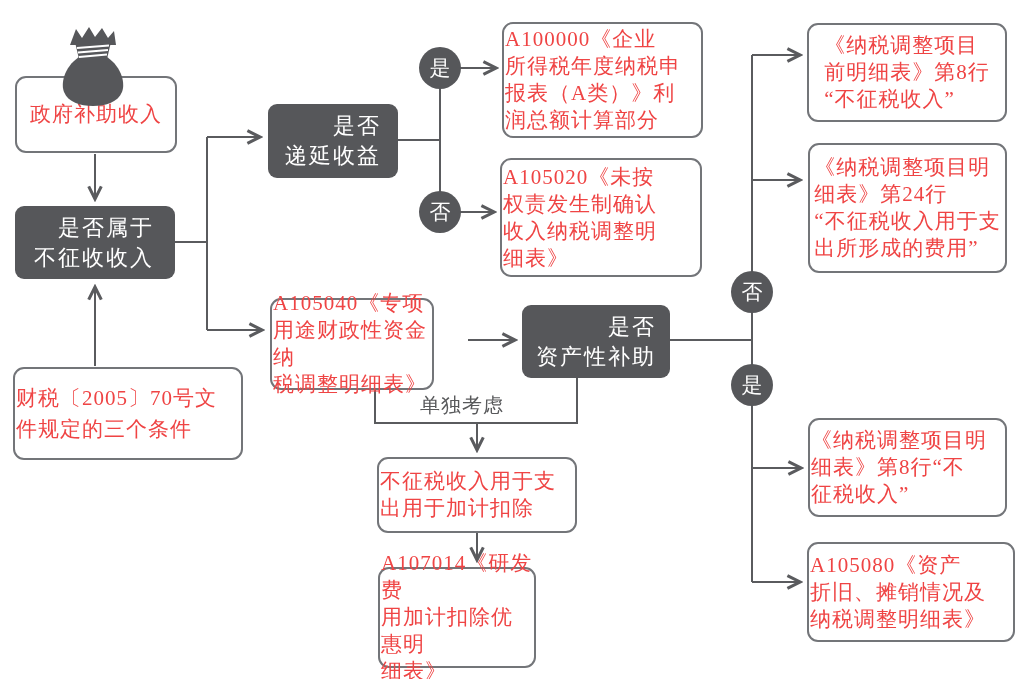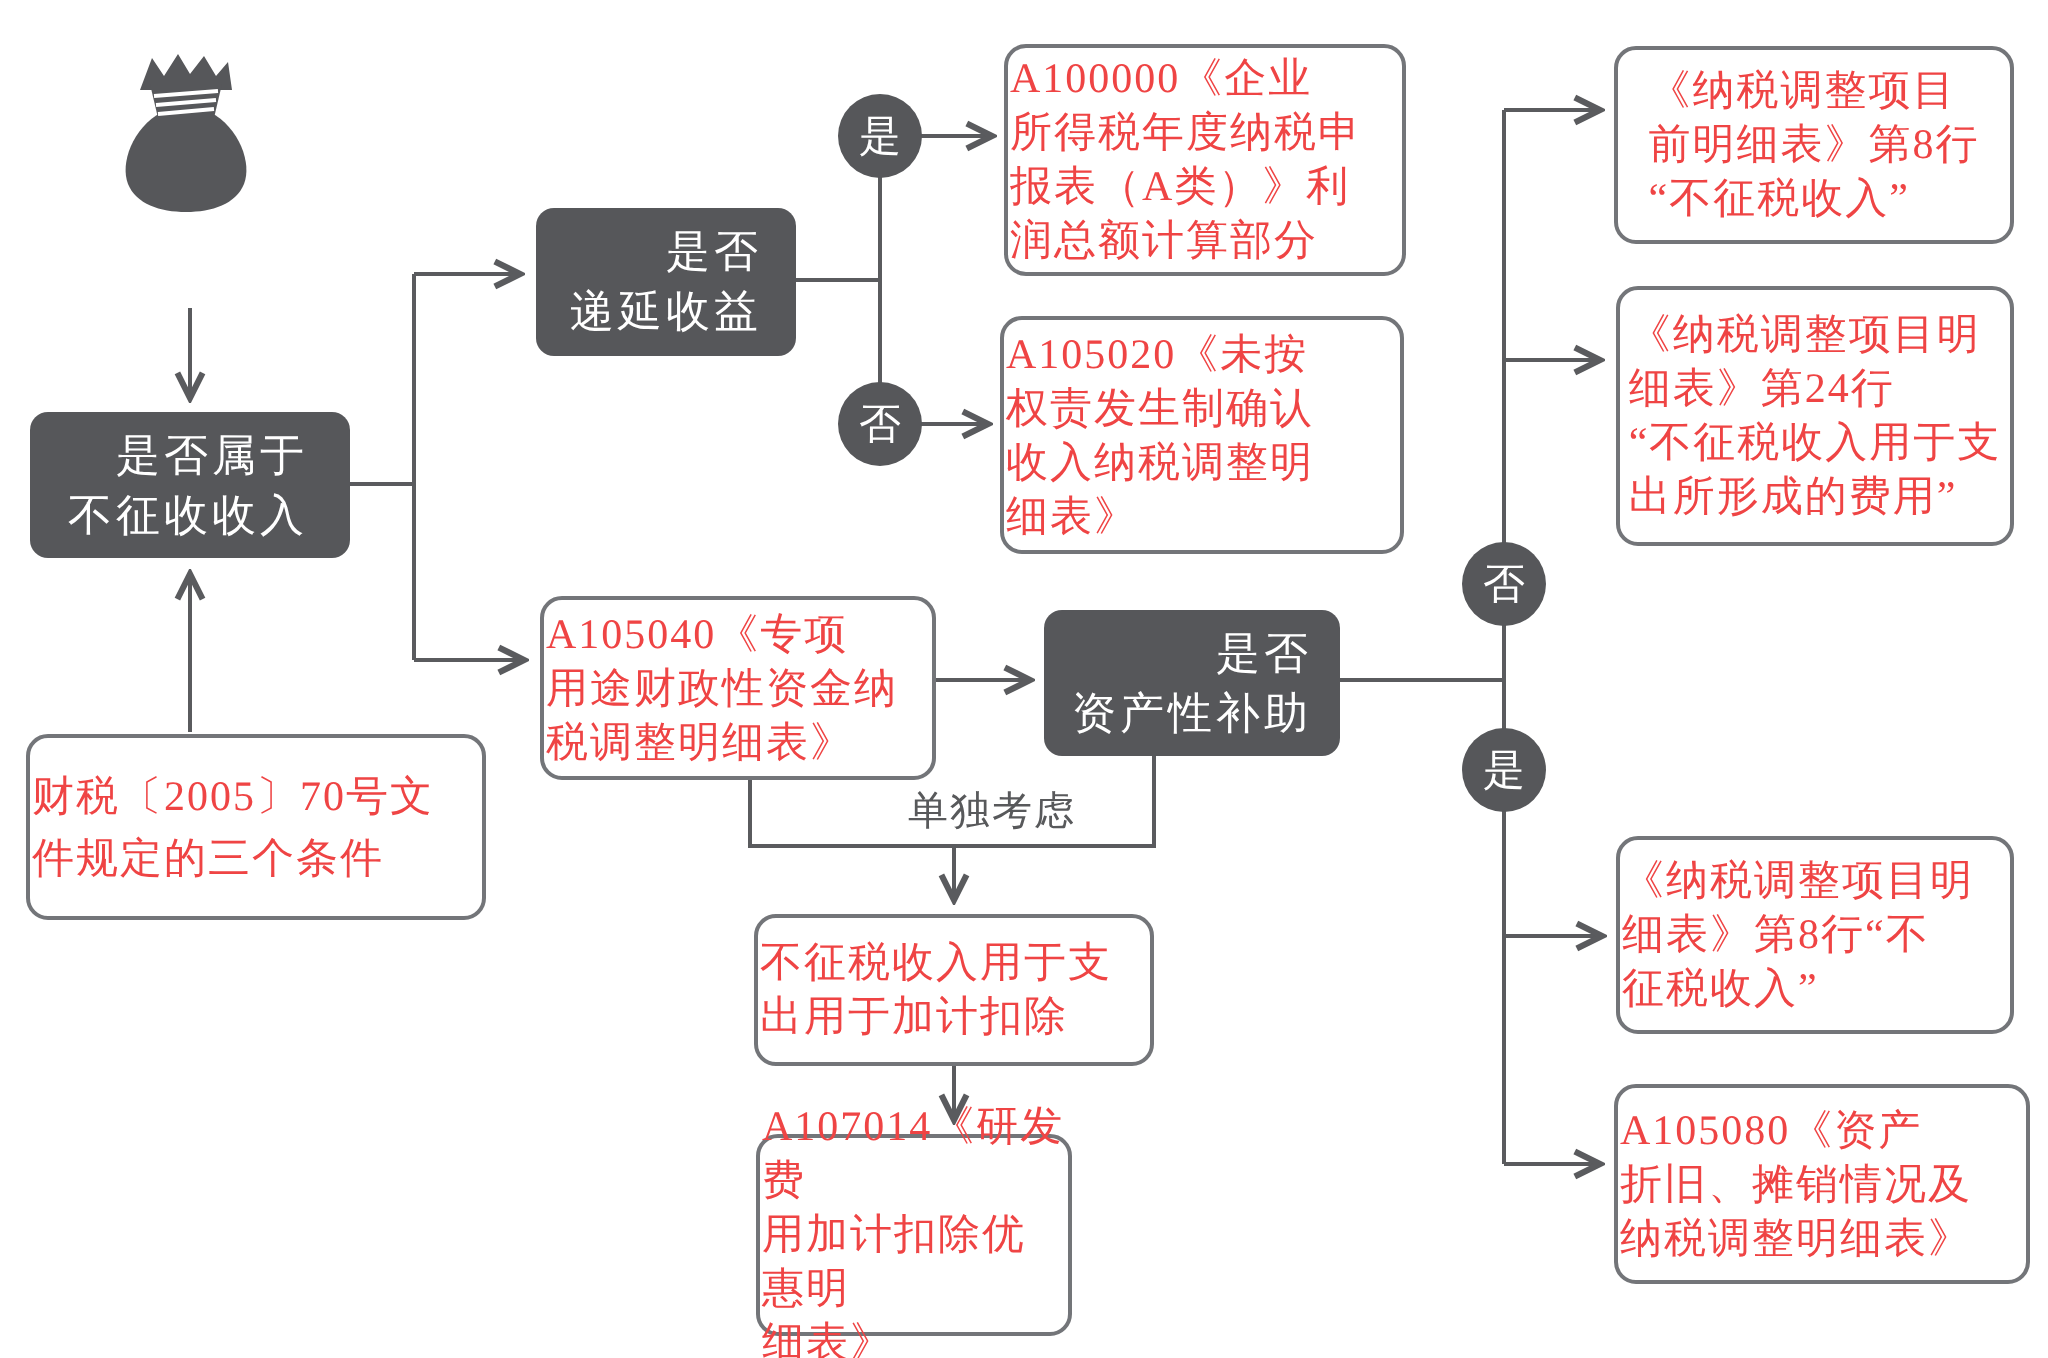--- a/index.html
+++ b/index.html
@@ -19,33 +19,33 @@
           z-index:3;letter-spacing:0;}
   .edge-label{position:absolute;font-size:20px;letter-spacing:1px;color:#58595b;z-index:2;}
   .iconwrap{position:absolute;z-index:3;}
   
   .p-gov{left:15px;top:76px;width:162px;height:77px;}
   .p-q1{left:15px;top:206px;width:160px;height:73px;padding-left:19px;}
   .p-doc{left:13px;top:367px;width:230px;height:93px;line-height:31px;}
   .p-q2{left:268px;top:104px;width:130px;height:74px;}
   .p-a100000{left:502px;top:22px;width:201px;height:116px;}
   .p-a105020{left:500px;top:158px;width:202px;height:119px;}
-  .p-a105040{left:270px;top:298px;width:198px;height:92px;}
+  .p-a105040{left:270px;top:298px;width:164px;height:92px;}
   .p-q3{left:522px;top:305px;width:148px;height:73px;}
   .p-r1{left:807px;top:23px;width:200px;height:99px;}
   .p-r2{left:808px;top:143px;width:199px;height:130px;}
   .p-r3{left:808px;top:418px;width:199px;height:99px;}
   .p-r4{left:807px;top:542px;width:208px;height:100px;}
   .p-ded{left:377px;top:457px;width:200px;height:76px;}
   .p-a107014{left:378px;top:567px;width:158px;height:101px;}
   .p-cy1{left:419px;top:47px;}
   .p-cn1{left:419px;top:191px;}
   .p-cn2{left:731px;top:271px;}
   .p-cy2{left:731px;top:364px;}
-  .p-sep{left:420px;top:392px;width:118px;text-align:right;}
+  .p-sep{left:420px;top:392px;width:118px;text-align:left;}
   .p-bag{left:58px;top:26px;}
 </style>
 </head>
 <body>
 
 <div id="stage">
 
   <svg id="wires" width="1024" height="679" viewBox="0 0 1024 679">
     <defs>
       <marker id="arrow" viewBox="0 0 10 10" refX="8.5" refY="5" markerWidth="9" markerHeight="9" orient="auto-start-reverse">
@@ -78,20 +78,21 @@
 
   <div class="iconwrap p-bag">
     <svg width="70" height="80" viewBox="0 0 70 80">
       <path d="M12,19 L18,3 L24,12 L31,1 L37,11 L44,2 L50,12 L56,5 L58,19 Z" fill="#56575a"></path>
       <path d="M17,16 L53,16 L49,33 L21,33 Z" fill="#56575a"></path>
       <path d="M23,30 C8,38 2,56 6,66 C10,76 22,80 35,80 C48,80 60,76 64,66 C68,56 62,38 47,30 Z" fill="#56575a"></path>
       <path d="M19,22 L51,19.5 M20,26.5 L50,24 M21,31 L49,28.5" stroke="#fff" stroke-width="2" fill="none"></path>
     </svg>
   </div>
 
+  <div class="box center p-gov">政府补助收入</div>
 
   <div class="dark p-q1">是否属于
 不征收收入</div>
 
   <div class="box p-doc">财税〔2005〕70号文
 件规定的三个条件</div>
 
   <div class="dark center p-q2">是否
 递延收益</div>
 

